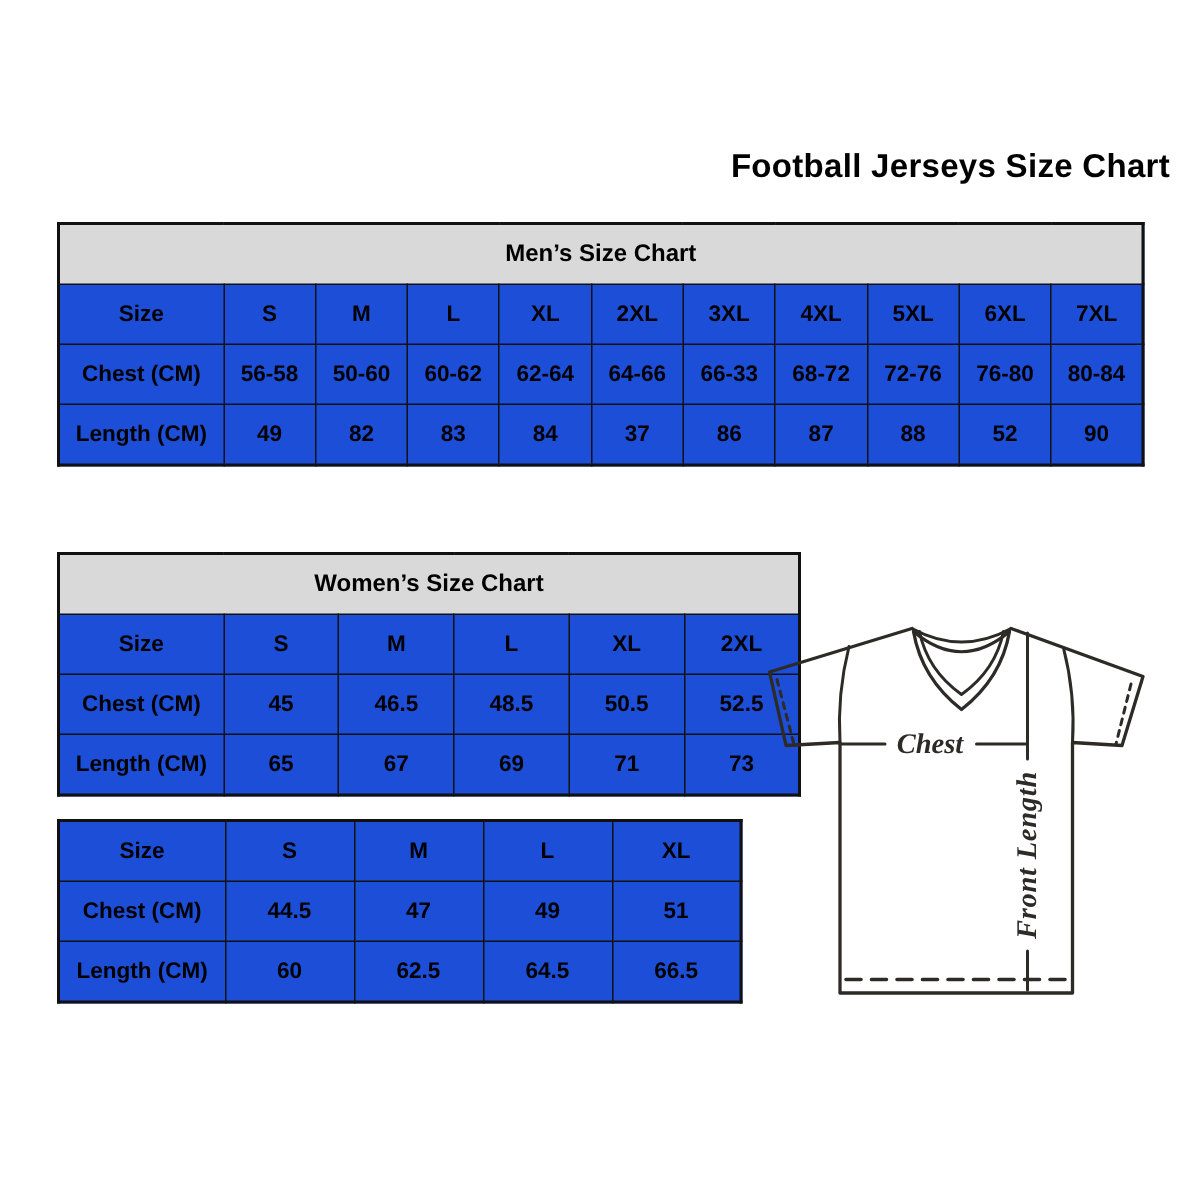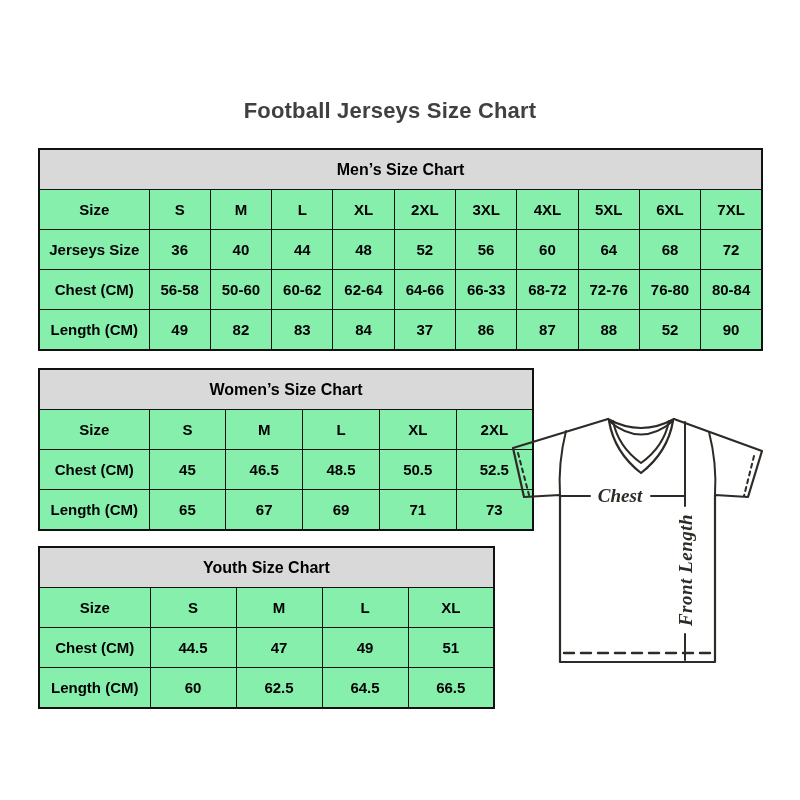--- a/index.html
+++ b/index.html
@@ -11,33 +11,33 @@
     overflow: hidden;
     font-family: "Liberation Sans", sans-serif;
   }
   body { position: relative; }
 
   .page-title {
     position: absolute;
     left: 0;
     top: 98px;
     width: 780px;
-    text-align: center;
+    text-align: right;
     font-size: 22px;
     font-weight: bold;
-    color: #404040;
+    color: #000000;
     letter-spacing: 0.2px;
   }
 
   table.size-table {
     position: absolute;
     border-collapse: collapse;
     table-layout: fixed;
     border: 2px solid #111;
-    background: #86efac;
+    background: #1d4ed8;
   }
   .size-table th, .size-table td {
     border: 1.5px solid #111;
     font-weight: bold;
     font-size: 15px;
     color: #000;
     text-align: center;
     vertical-align: middle;
     height: 39px;
     padding: 0;
@@ -91,33 +91,20 @@
         <td>L</td>
         <td>XL</td>
         <td>2XL</td>
         <td>3XL</td>
         <td>4XL</td>
         <td>5XL</td>
         <td>6XL</td>
         <td>7XL</td>
       </tr>
       <tr>
-        <th>Jerseys Size</th>
-        <td>36</td>
-        <td>40</td>
-        <td>44</td>
-        <td>48</td>
-        <td>52</td>
-        <td>56</td>
-        <td>60</td>
-        <td>64</td>
-        <td>68</td>
-        <td>72</td>
-      </tr>
-      <tr>
         <th>Chest (CM)</th>
         <td>56-58</td>
         <td>50-60</td>
         <td>60-62</td>
         <td>62-64</td>
         <td>64-66</td>
         <td>66-33</td>
         <td>68-72</td>
         <td>72-76</td>
         <td>76-80</td>
@@ -181,23 +168,20 @@
 
 <table id="youth-table" class="size-table">
     <colgroup>
       <col style="width: 111px;">
       <col>
       <col>
       <col>
       <col>
     </colgroup>
     <tbody>
-      <tr>
-        <th colspan="5" class="tbl-title">Youth Size Chart</th>
-      </tr>
       <tr>
         <th>Size</th>
         <td>S</td>
         <td>M</td>
         <td>L</td>
         <td>XL</td>
       </tr>
       <tr>
         <th>Chest (CM)</th>
         <td>44.5</td>

